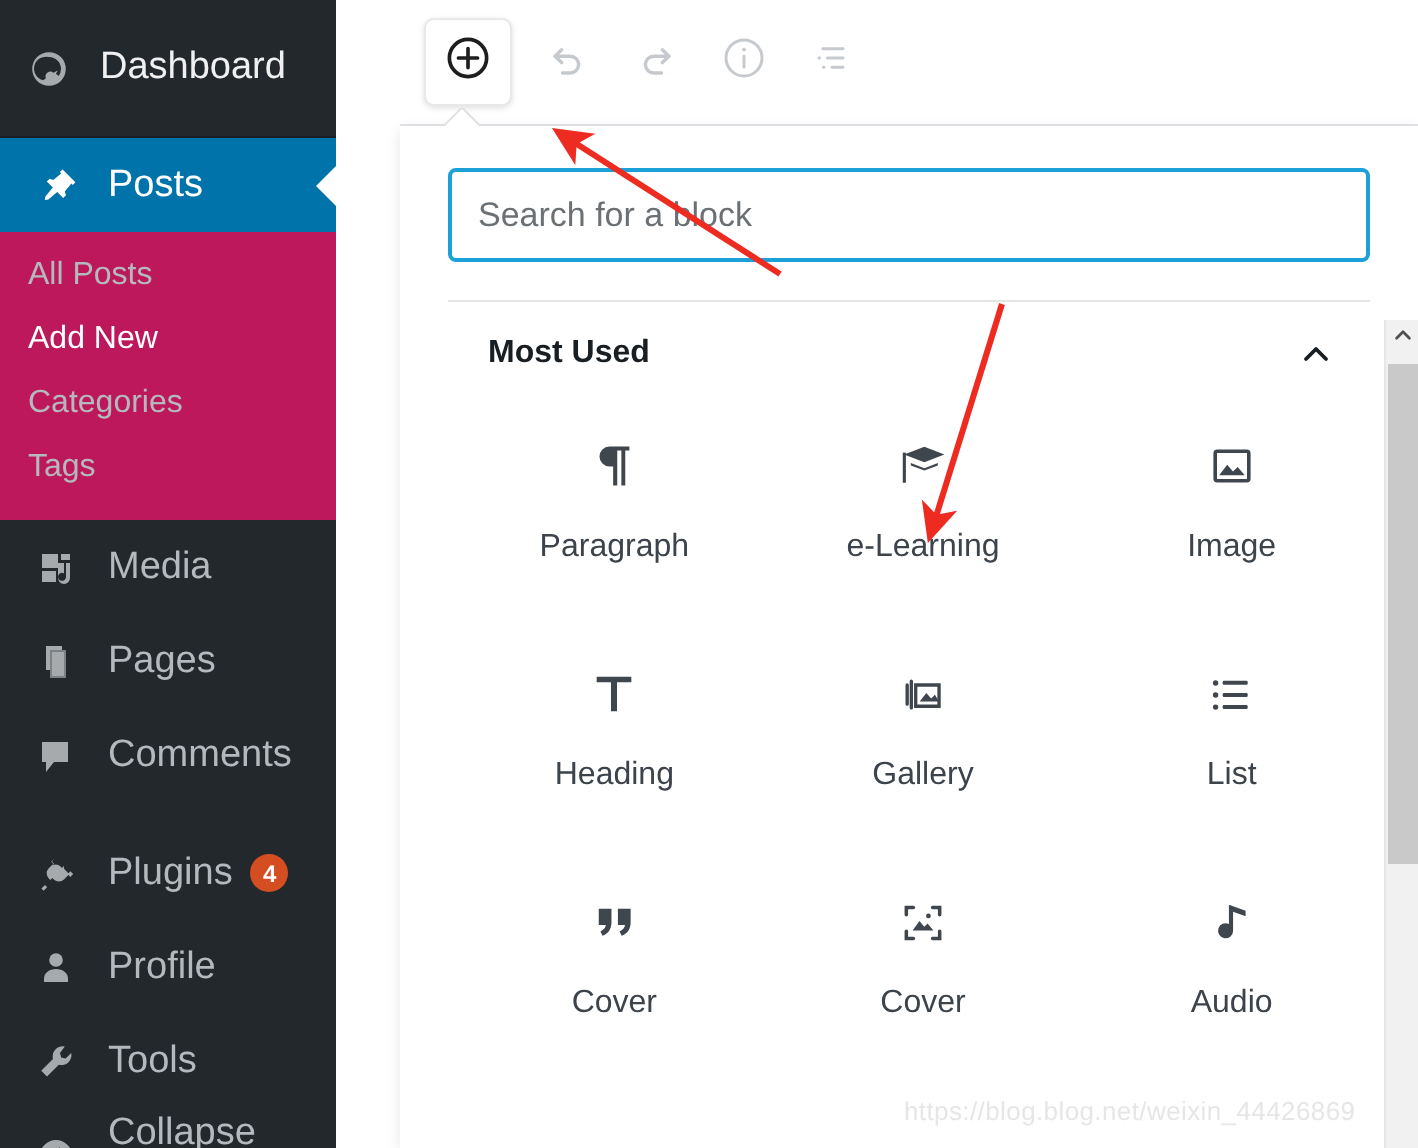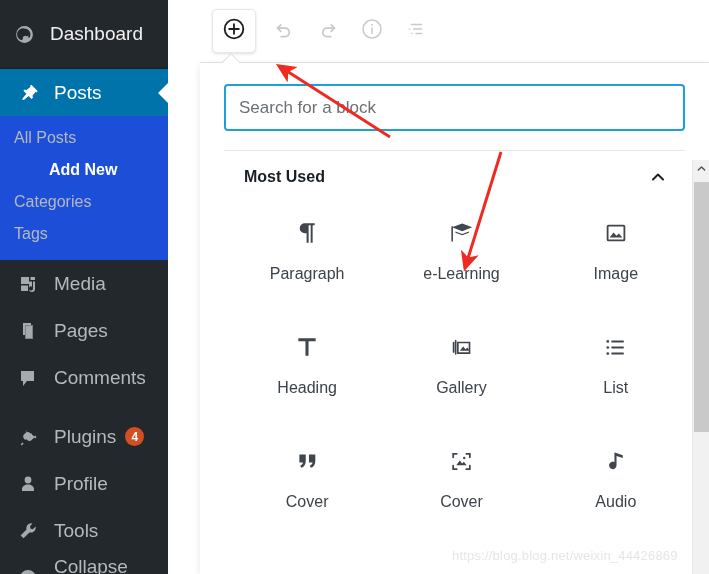--- a/index.html
+++ b/index.html
@@ -41,27 +41,27 @@
   .menu-item.active .m-label { color: #fff; }
   .menu-arrow {
     position: absolute; right: 0; top: 50%;
     transform: translateY(-50%);
     width: 0; height: 0;
     border-top: 10px solid transparent;
     border-bottom: 10px solid transparent;
     border-right: 10px solid #fff;
   }
   .menu-item .m-label { margin-left: 14px; }
-  .submenu { background: #1d4ed8; padding: 6px 0 10px 0; }
+  .submenu { background: #be185d; padding: 6px 0 10px 0; }
   .submenu-item {
     padding: 7px 0 7px 14px;
     font-size: 16px;
     color: #b4b9be;
   }
-  .submenu-item.current { color: #fff; font-weight: bold; margin-left: 35px; }
+  .submenu-item.current { color: #fff; font-weight: normal; }
   .menu-gap { height: 12px; background: #23282d; }
   .icon-box { width: 24px; display: flex; justify-content: center; align-items: center; flex: 0 0 24px; }
   .badge {
     display: inline-flex; align-items: center; justify-content: center;
     min-width: 19px; height: 19px; border-radius: 10px;
     background: #d54e21; color: #fff; font-size: 12px; font-weight: bold;
     margin-left: 9px; padding: 0 5px;
   }
 
   

